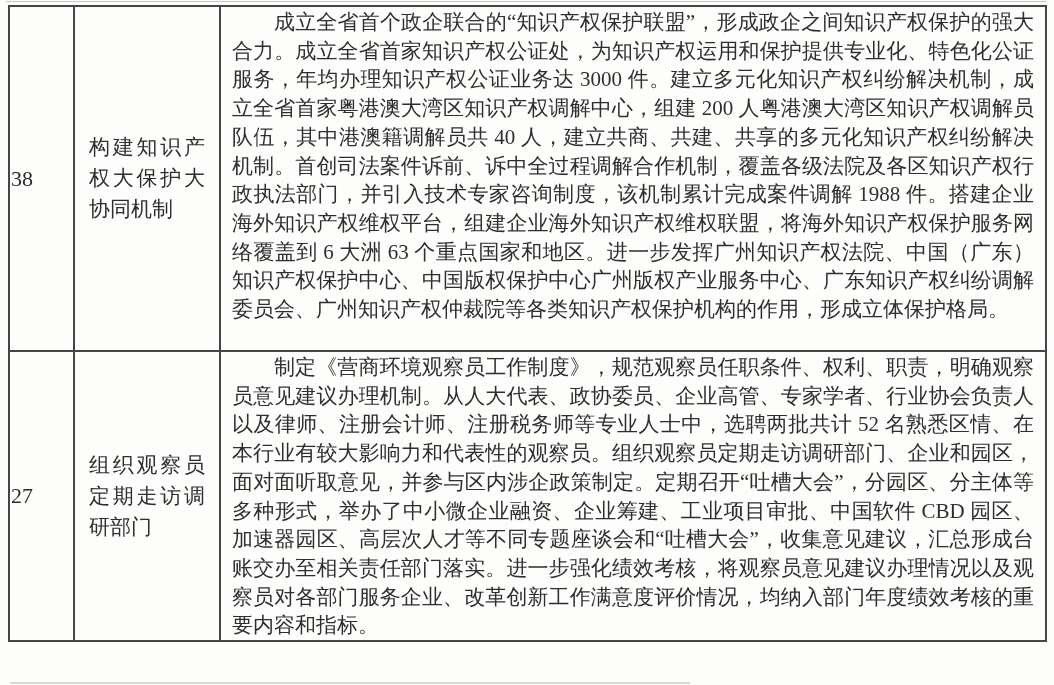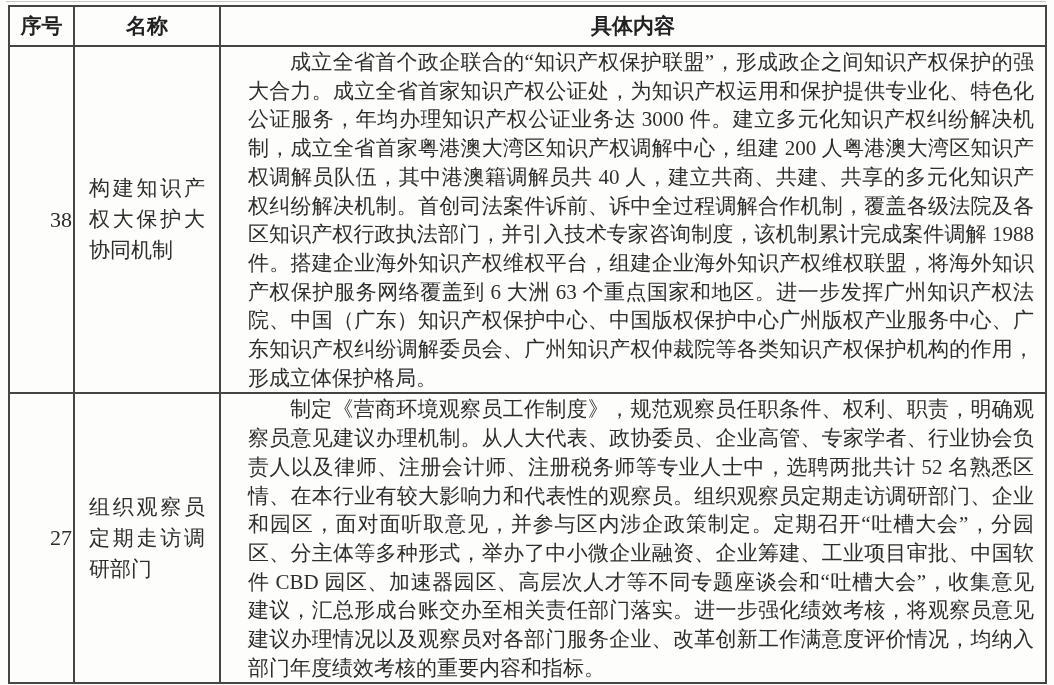--- a/index.html
+++ b/index.html
@@ -50,21 +50,21 @@
   .doc-table th {
     font-family: "Liberation Sans", "DejaVu Sans", sans-serif;
     font-weight: bold;
     font-size: 21px;
     text-align: center;
     vertical-align: middle;
     color: #222222;
     padding: 2px 0;
   }
   td.num-cell {
-    text-align: right;
+    text-align: left;
     vertical-align: middle;
     font-size: 22px;
     color: #2b2b2b;
   }
   td.name-cell {
     vertical-align: middle;
     padding: 0 14px;
     margin-top: 8px;
   }
   td.name-cell .name-text {
@@ -80,42 +80,36 @@
     padding: 1px 11px 0 11px;
   }
   td.content-cell .content-text {
     font-size: 21px;
     line-height: 28.7px;
     text-align: justify;
     text-justify: inter-character;
     text-indent: 2em;
     color: #2e2e2e;
     word-break: break-all;
-    margin-left: 16px;
   }
 </style>
 </head>
 <body>
 
 <div class="page">
   <div class="artifact-top"></div>
   <div class="artifact-bottom"></div>
 
   <table class="doc-table">
     <colgroup>
       <col style="width:65px">
       <col style="width:146px">
       <col>
     </colgroup>
     <tbody>
-        <tr class="header-row">
-      <th>序号</th>
-      <th>名称</th>
-      <th>具体内容</th>
-    </tr>
     <tr class="row-38">
       <td class="num-cell">38</td>
       <td class="name-cell">
         <div class="name-text">构建知识产权大保护大协同机制</div>
       </td>
       <td class="content-cell">
         <div class="content-text">成立全省首个政企联合的“知识产权保护联盟”，形成政企之间知识产权保护的强大合力。成立全省首家知识产权公证处，为知识产权运用和保护提供专业化、特色化公证服务，年均办理知识产权公证业务达 3000 件。建立多元化知识产权纠纷解决机制，成立全省首家粤港澳大湾区知识产权调解中心，组建 200 人粤港澳大湾区知识产权调解员队伍，其中港澳籍调解员共 40 人，建立共商、共建、共享的多元化知识产权纠纷解决机制。首创司法案件诉前、诉中全过程调解合作机制，覆盖各级法院及各区知识产权行政执法部门，并引入技术专家咨询制度，该机制累计完成案件调解 1988 件。搭建企业海外知识产权维权平台，组建企业海外知识产权维权联盟，将海外知识产权保护服务网络覆盖到 6 大洲 63 个重点国家和地区。进一步发挥广州知识产权法院、中国（广东）知识产权保护中心、中国版权保护中心广州版权产业服务中心、广东知识产权纠纷调解委员会、广州知识产权仲裁院等各类知识产权保护机构的作用，形成立体保护格局。</div>
       </td>
     </tr>
     <tr class="row-39">

